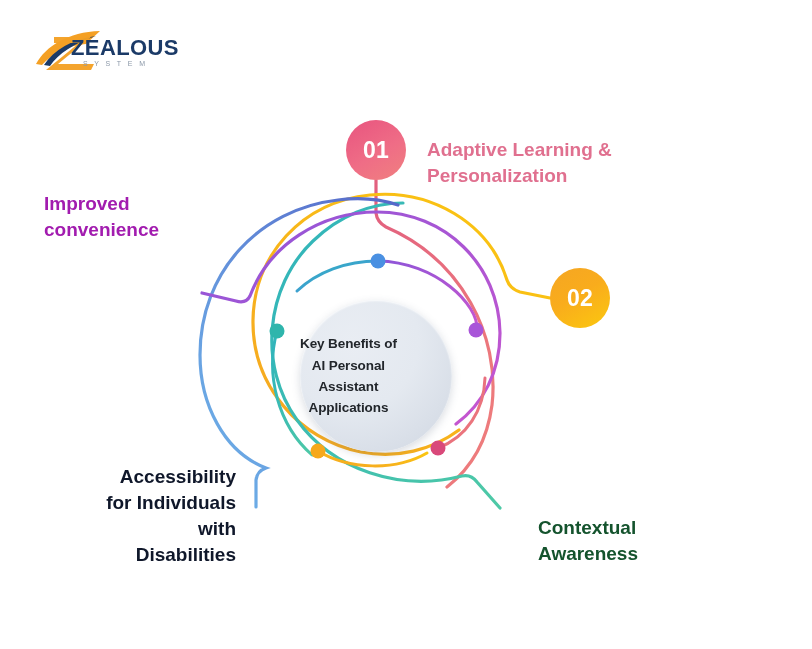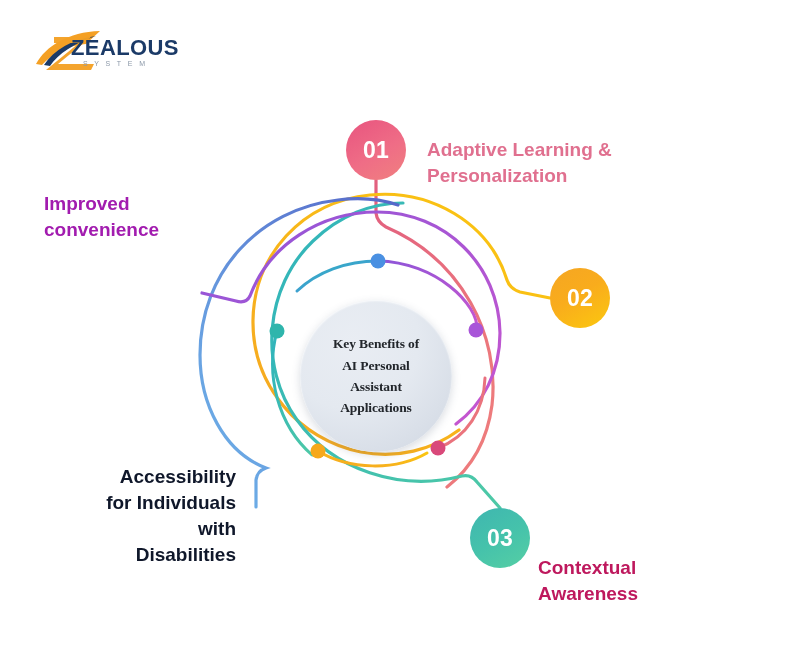--- a/index.html
+++ b/index.html
@@ -44,23 +44,22 @@
     position: absolute;
     left: 300px;
     top: 300px;
     width: 152px;
     height: 152px;
     border-radius: 50%;
     background: radial-gradient(circle at 34% 28%, #e9edf3 0%, #e4e9f0 45%, #cfd6e1 100%);
     box-shadow: 0 3px 9px rgba(80,95,120,0.22), inset 0 1px 2px rgba(255,255,255,0.9);
     display: flex;
     align-items: center;
-    justify-content: center;
+    justify-content: flex-start;
     box-sizing: border-box;
-    font-family: Liberation Serif, serif;
   }
   #hub-text {
     text-align: center;
     font-size: 13.5px;
     font-weight: bold;
     line-height: 1.58;
     color: #22262b;
     letter-spacing: -0.1px;
     white-space: pre-line;
   }
@@ -88,21 +87,21 @@
   
   .label {
     position: absolute;
     font-size: 19px;
     font-weight: bold;
     line-height: 1.37;
     white-space: pre-line;
   }
   #label-01 { left: 427px; top: 137px; color: #e0708f; }
   #label-02 { left: 625px; top: 268px; color: #f0a21c; }
-  #label-03 { left: 538px; top: 515px; color: #be185d; margin-top: 40px; }
+  #label-03 { left: 538px; top: 515px; color: #14532d; }
   #label-04 { left: 90px; top: 464px; color: #0f172a; width: 146px; text-align: right; }
   #label-05 { left: 44px; top: 191px; color: #a21caf; }
 </style>
 </head>
 <body>
 
 <div id="logo">
   <svg width="150" height="48" viewBox="0 0 150 48">
 
     <path d="M8 40 C 18 22, 40 8, 72 7 L 58 20 C 40 21, 24 30, 14 41 Z" fill="#f4a024"></path>
@@ -175,21 +174,20 @@
 
   <div id="hub">
     <div id="hub-text">Key Benefits of
 AI Personal
 Assistant
 Applications</div>
   </div>
 
   <div class="node" id="node-01">01</div>
   <div class="node" id="node-02">02</div>
-  <div class="node" id="node-03">03</div>
 
   <div class="label" id="label-01">Adaptive Learning &amp;
 Personalization</div>
   <div class="label" id="label-03">Contextual
 Awareness</div>
   <div class="label" id="label-04">Accessibility
 for Individuals
 with
 Disabilities</div>
   <div class="label" id="label-05">Improved

